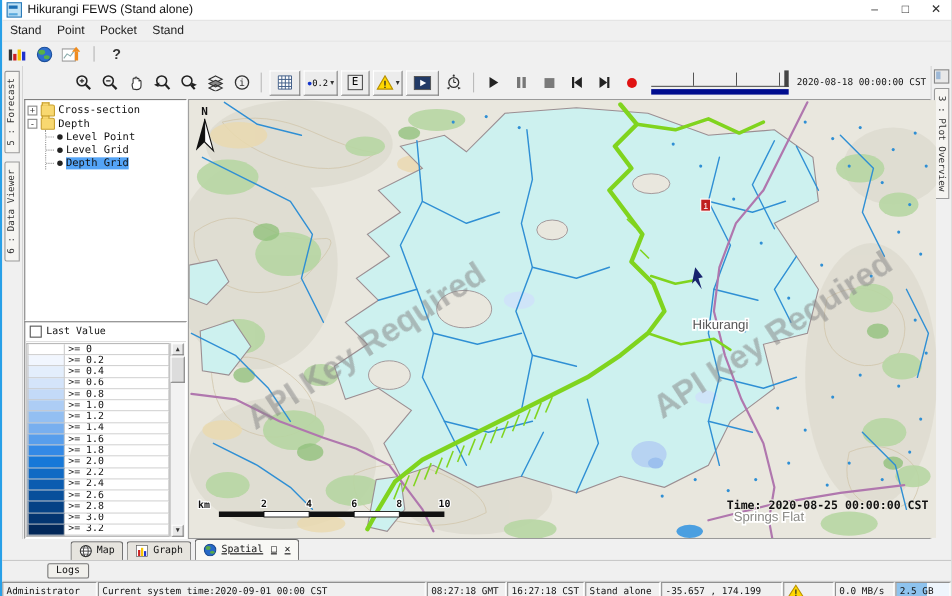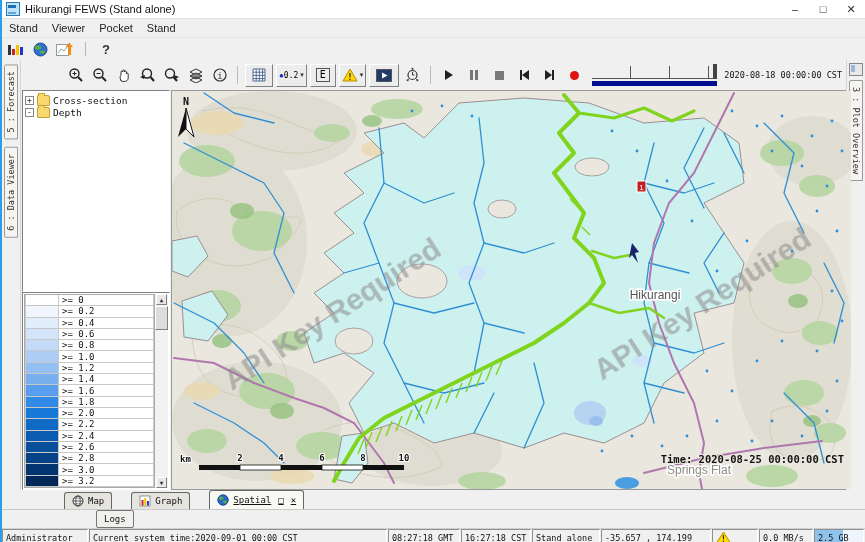--- a/index.html
+++ b/index.html
@@ -91,26 +91,26 @@
   .lscroll{width:13px;background:#f2f2f2;border-left:1px solid #aaa;display:flex;flex-direction:column;align-items:center;margin:1px 1px 1px 0;}
   .sbtn{width:11px;height:11px;border:1px solid;border-color:#fff #808080 #808080 #fff;background:#e8e8e8;font-size:6px;line-height:9px;text-align:center;color:#333;flex:none;box-sizing:border-box;}
   .sthumb{width:11px;height:22px;border:1px solid;border-color:#fff #808080 #808080 #fff;background:#dcdcdc;margin-top:1px;}
   .sspace{flex:1;}
 
   
   .map-wrap{flex:1;position:relative;background:#e9e7de;border:1px solid #9a9a9a;box-sizing:border-box;min-width:0;}
   .map-wrap svg{display:block;}
 
   
-  .bottom-tabs{height:19px;display:flex;align-items:flex-end;padding-left:62px;gap:19px;background:#f0f0f0;border-bottom:1px solid #c9c9c9;}
+  .bottom-tabs{height:19px;display:flex;align-items:flex-end;padding-left:62px;gap:3px;background:#f0f0f0;border-bottom:1px solid #c9c9c9;}
   .btab{display:flex;align-items:center;gap:4px;height:16px;padding:0 7px;font-family:"DejaVu Sans Mono",monospace;
      font-size:9px;color:#111;background:#e6e4de;border:1px solid #666;border-bottom:none;border-radius:3px 3px 0 0;}
   .btab.active{background:#f8f8f5;height:18px;text-decoration:underline;}
   .tabctl{font-size:9px;color:#111;margin-left:3px;}
-  .logs-row{height:18px;display:flex;padding-left:94px;background:#f0f0f0;}
+  .logs-row{height:18px;display:flex;align-items:center;padding-left:41px;background:#f0f0f0;}
   .logs-btn{font-family:"DejaVu Sans Mono",monospace;font-size:9px;color:#111;background:#f1f0ec;border:1px solid #777;border-radius:2px;padding:1px 7px;}
 
   
   .statusbar{height:17px;display:flex;background:#f0f0f0;border-top:1px solid #cfcfcf;font-family:"DejaVu Sans Mono",monospace;font-size:8.5px;color:#111;}
   .scell{border:1px solid;border-color:#909090 #fff #fff #909090;margin-right:1px;display:flex;align-items:center;padding:0 3px;white-space:nowrap;overflow:hidden;box-sizing:border-box;}
   .sc-user{width:86px;}
   .sc-systime{width:298px;}
   .sc-gmt{width:72px;}
   .sc-local{width:70px;}
   .sc-mode{width:68px;}
@@ -129,21 +129,21 @@
     <div class="title-text">Hikurangi FEWS  (Stand alone)</div>
     <div class="win-controls">
       <div class="win-btn">–</div>
       <div class="win-btn">□</div>
       <div class="win-btn">✕</div>
     </div>
   </div>
 
   <div class="menubar">
     <div class="menu-item">Stand</div>
-    <div class="menu-item">Viewer</div>
+    <div class="menu-item">Point</div>
     <div class="menu-item">Pocket</div>
     <div class="menu-item">Stand</div>
   </div>
 
   <div class="toolbar1">
     <div class="icon-bars">
       <i style="height:10px;background:#333;"></i>
         <i style="height:6px;background:#cc2222;"></i>
         <i style="height:10px;background:#f7c500;"></i>
         <i style="height:8px;background:#2233cc;"></i>
@@ -300,23 +300,44 @@
             <div class="trow">
               <div class="expander">+</div>
               <div class="folder"></div>
               <span>Cross-section</span>
             </div>
             <div class="trow">
               <div class="expander">-</div>
               <div class="folder"></div>
               <span>Depth</span>
             </div>
+            <div class="kids">
+              <div class="kid">
+                <span class="dash"></span>
+                  <span class="bullet"></span>
+                <span>Level Point</span>
+              </div>
+              <div class="kid">
+                <span class="dash"></span>
+                  <span class="bullet"></span>
+                <span>Level Grid</span>
+              </div>
+              <div class="kid">
+                <span class="dash"></span>
+                  <span class="bullet"></span>
+                <span class="sel">Depth Grid</span>
+              </div>
+            </div>
           </div>
 
           <div class="legend-box">
+            <div class="lv-row">
+              <div class="cbx"></div>
+              <span>Last Value</span>
+            </div>
             <div class="legend-body">
               <div class="legend-rows">
                 <div class="lrow">
                     <div class="lswatch" style="background: rgb(255, 255, 255);"></div>
                     <div class="llabel">&gt;= 0</div>
                   </div>
                 <div class="lrow">
                     <div class="lswatch" style="background: rgb(241, 246, 254);"></div>
                     <div class="llabel">&gt;= 0.2</div>
                   </div>

